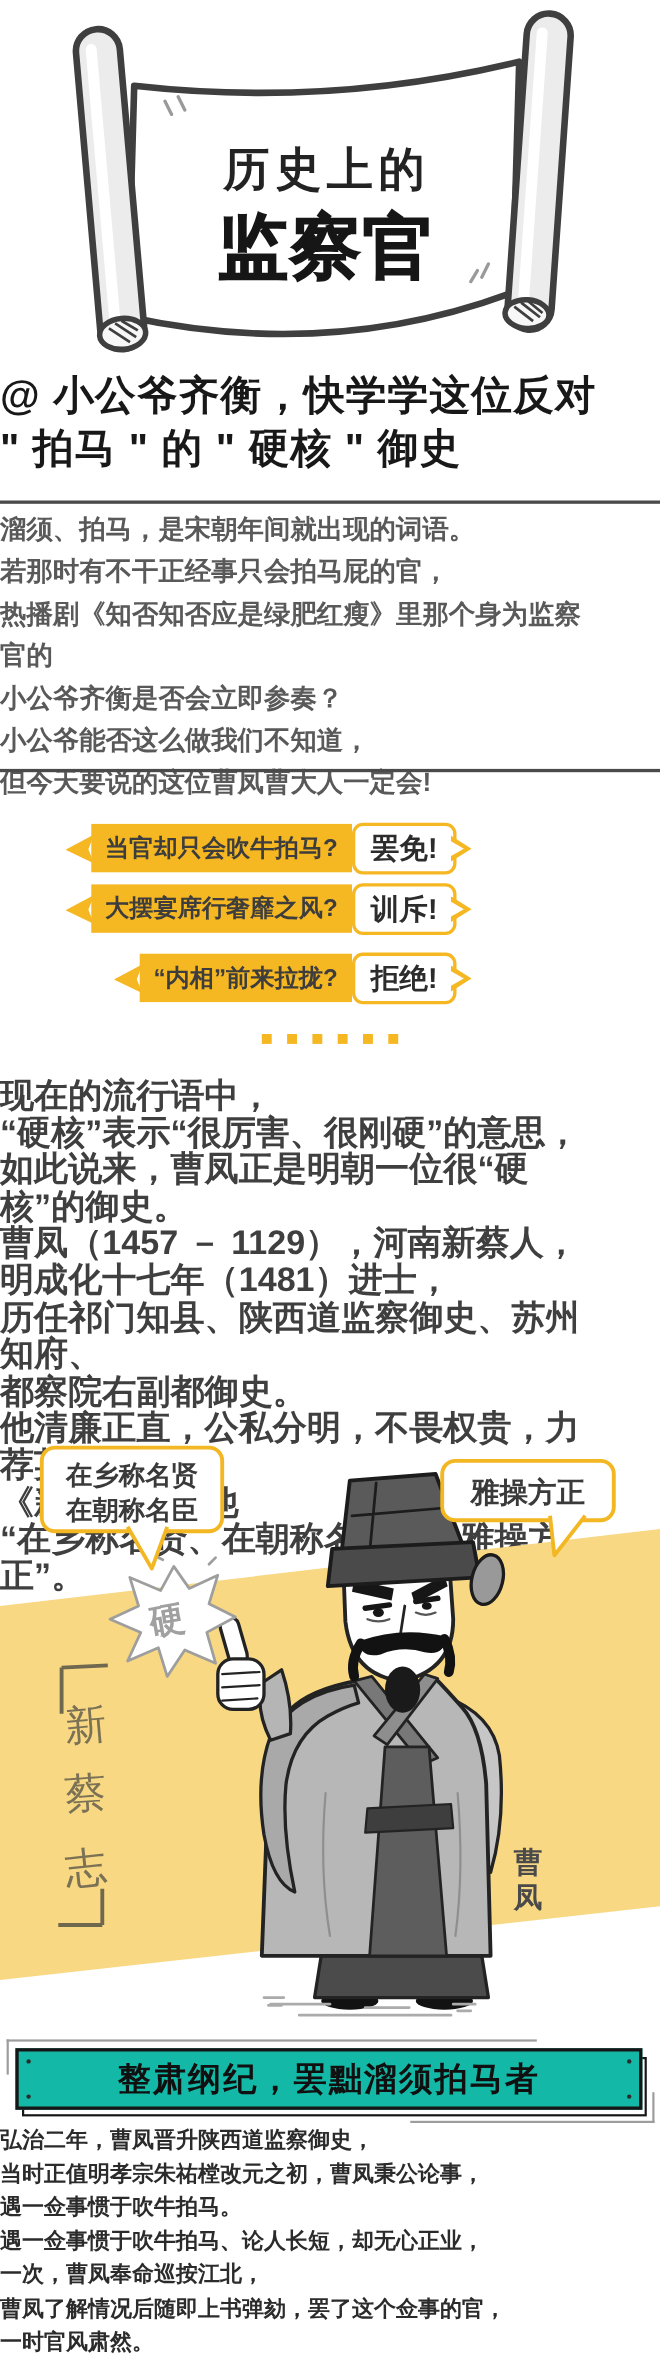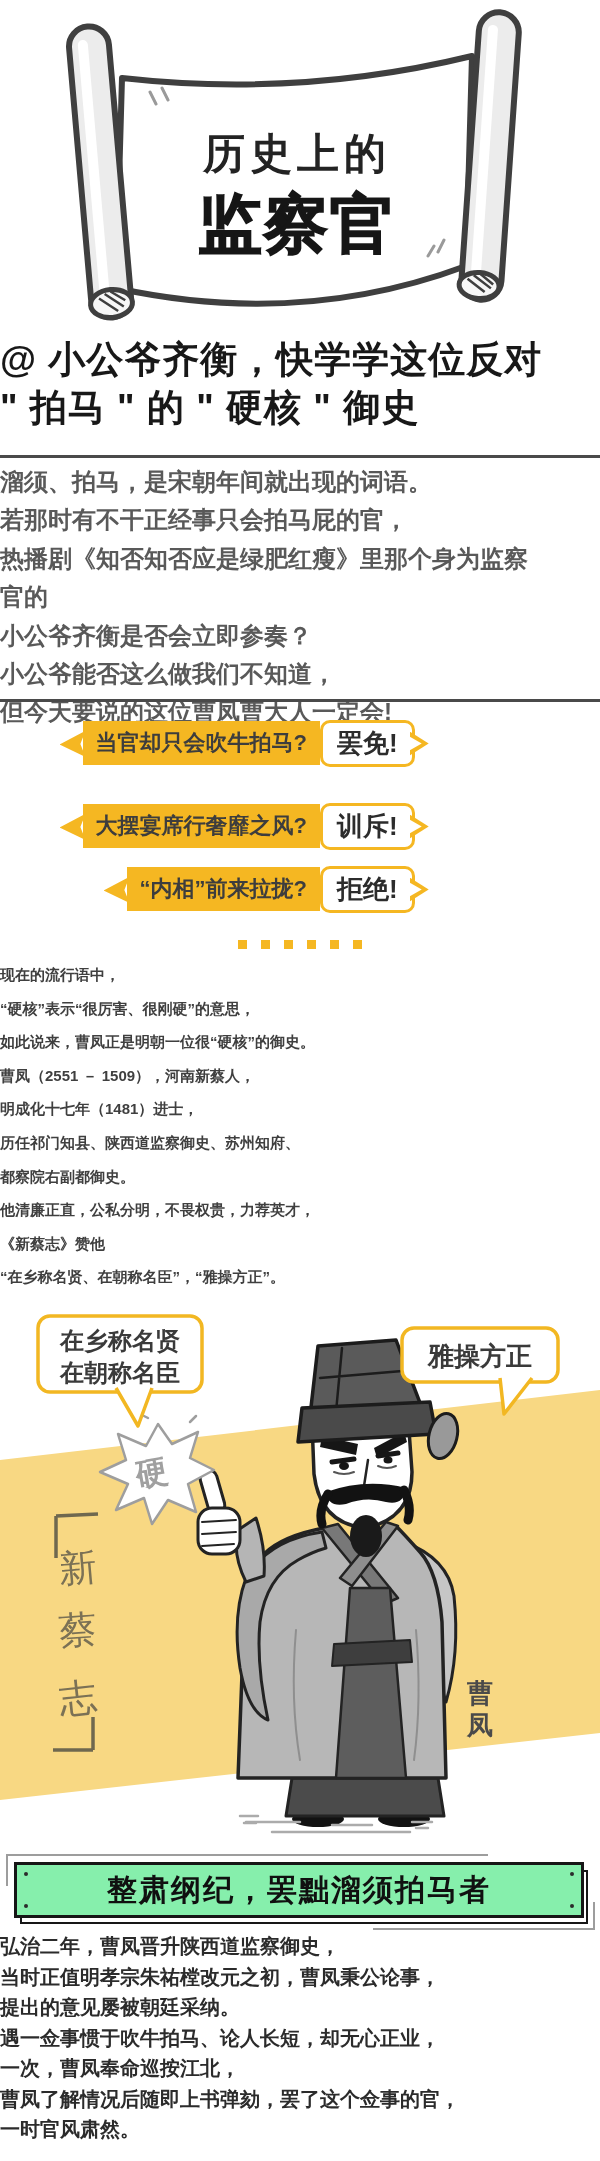--- a/index.html
+++ b/index.html
@@ -27,30 +27,30 @@
   .qa-ans::after{content:"";position:absolute;right:-17px;top:9px;width:19px;height:24px;
           background:#F5B722;clip-path:polygon(0 0,100% 50%,0 100%);}
   .qa-ans::before{content:"";position:absolute;right:-10px;top:13px;width:14px;height:16px;z-index:1;
           background:#fff;clip-path:polygon(0 0,100% 50%,0 100%);}
 
   
   .dots{top:940px;left:0;width:600px;display:flex;justify-content:center;gap:14px;}
   .dots span{width:9px;height:9px;background:#F5B722;display:block;}
 
   
-  .bio{top:958px;font-size:15px;font-weight:bold;color:#3f3f3f;line-height:33.6px;}
+  .bio{top:979px;font-size:31px;font-weight:bold;color:#3f3f3f;line-height:33.6px;}
 
   
   .plaque{left:14px;top:1862px;width:570px;height:56px;}
   .plaque-ghost-a{position:absolute;left:-8px;top:-8px;width:480px;height:30px;
       border-top:2px solid #9d9d9d;border-left:2px solid #9d9d9d;}
   .plaque-ghost-b{position:absolute;right:-11px;bottom:-12px;width:220px;height:26px;
       border-bottom:2px solid #9d9d9d;border-right:2px solid #9d9d9d;}
   .plaque-depth{position:absolute;left:6px;top:8px;width:564px;height:50px;background:#fff;border:2.5px solid #161616;}
-  .plaque-face{position:absolute;left:0;top:0;width:564px;height:50px;background:#86efac;border:3px solid #161616;
+  .plaque-face{position:absolute;left:0;top:0;width:564px;height:50px;background:#14b8a6;border:3px solid #161616;
       display:flex;align-items:center;justify-content:center;font-size:30px;font-weight:900;color:#101010;letter-spacing:2px;}
   .pin{position:absolute;width:4px;height:4px;border-radius:50%;background:#2b2b2b;}
 
   
   .outro{top:1931px;font-size:20px;font-weight:bold;color:#2b2b2b;line-height:30.5px;}
 </style>
 </head>
 <body>
 
 <div id="page">
@@ -83,21 +83,21 @@
   <div class="abs ctr intro">
     <div>溜须、拍马，是宋朝年间就出现的词语。</div>
     <div>若那时有不干正经事只会拍马屁的官，</div>
     <div>热播剧《知否知否应是绿肥红瘦》里那个身为监察官的</div>
     <div>小公爷齐衡是否会立即参奏？</div>
     <div>小公爷能否这么做我们不知道，</div>
     <div>但今天要说的这位曹凤曹大人一定会!</div>
   </div>
   <div class="abs hr" style="top:699px"></div>
 
-  <div class="abs qa-row" style="top:720px">
+  <div class="abs qa-row" style="top:748px">
     <div class="qa-q-col">
         <div class="qa-tag">当官却只会吹牛拍马?</div>
       </div>
     <div class="qa-ans">罢免!</div>
   </div>
   <div class="abs qa-row" style="top:803px">
     <div class="qa-q-col">
         <div class="qa-tag">大摆宴席行奢靡之风?</div>
       </div>
     <div class="qa-ans">训斥!</div>
@@ -115,21 +115,21 @@
       <span></span>
       <span></span>
       <span></span>
       <span></span>
   </div>
 
   <div class="abs ctr bio">
     <div>现在的流行语中，</div>
     <div>“硬核”表示“很厉害、很刚硬”的意思，</div>
     <div>如此说来，曹凤正是明朝一位很“硬核”的御史。</div>
-    <div>曹凤（2551 － 1509），河南新蔡人，</div>
+    <div>曹凤（1457 － 1129），河南新蔡人，</div>
     <div>明成化十七年（1481）进士，</div>
     <div>历任祁门知县、陕西道监察御史、苏州知府、</div>
     <div>都察院右副都御史。</div>
     <div>他清廉正直，公私分明，不畏权贵，力荐英才，</div>
     <div>《新蔡志》赞他</div>
     <div>“在乡称名贤、在朝称名臣”，“雅操方正”。</div>
   </div>
 
   <svg class="abs" style="top:1310px;left:0" width="600" height="550" viewBox="0 0 600 550">
 
@@ -214,20 +214,20 @@
       <span class="pin" style="left:7px;top:7px"></span>
       <span class="pin" style="right:7px;top:7px"></span>
       <span class="pin" style="left:7px;bottom:7px"></span>
       <span class="pin" style="right:7px;bottom:7px"></span>
     </div>
   </div>
 
   <div class="abs ctr outro">
     <div>弘治二年，曹凤晋升陕西道监察御史，</div>
     <div>当时正值明孝宗朱祐樘改元之初，曹凤秉公论事，</div>
-    <div>提出的意见屡被朝廷采纳。</div>
+    <div>遇一佥事惯于吹牛拍马。</div>
     <div>遇一佥事惯于吹牛拍马、论人长短，却无心正业，</div>
     <div>一次，曹凤奉命巡按江北，</div>
     <div>曹凤了解情况后随即上书弹劾，罢了这个佥事的官，</div>
     <div>一时官风肃然。</div>
   </div>
 
 </div>
 
 </body></html>

